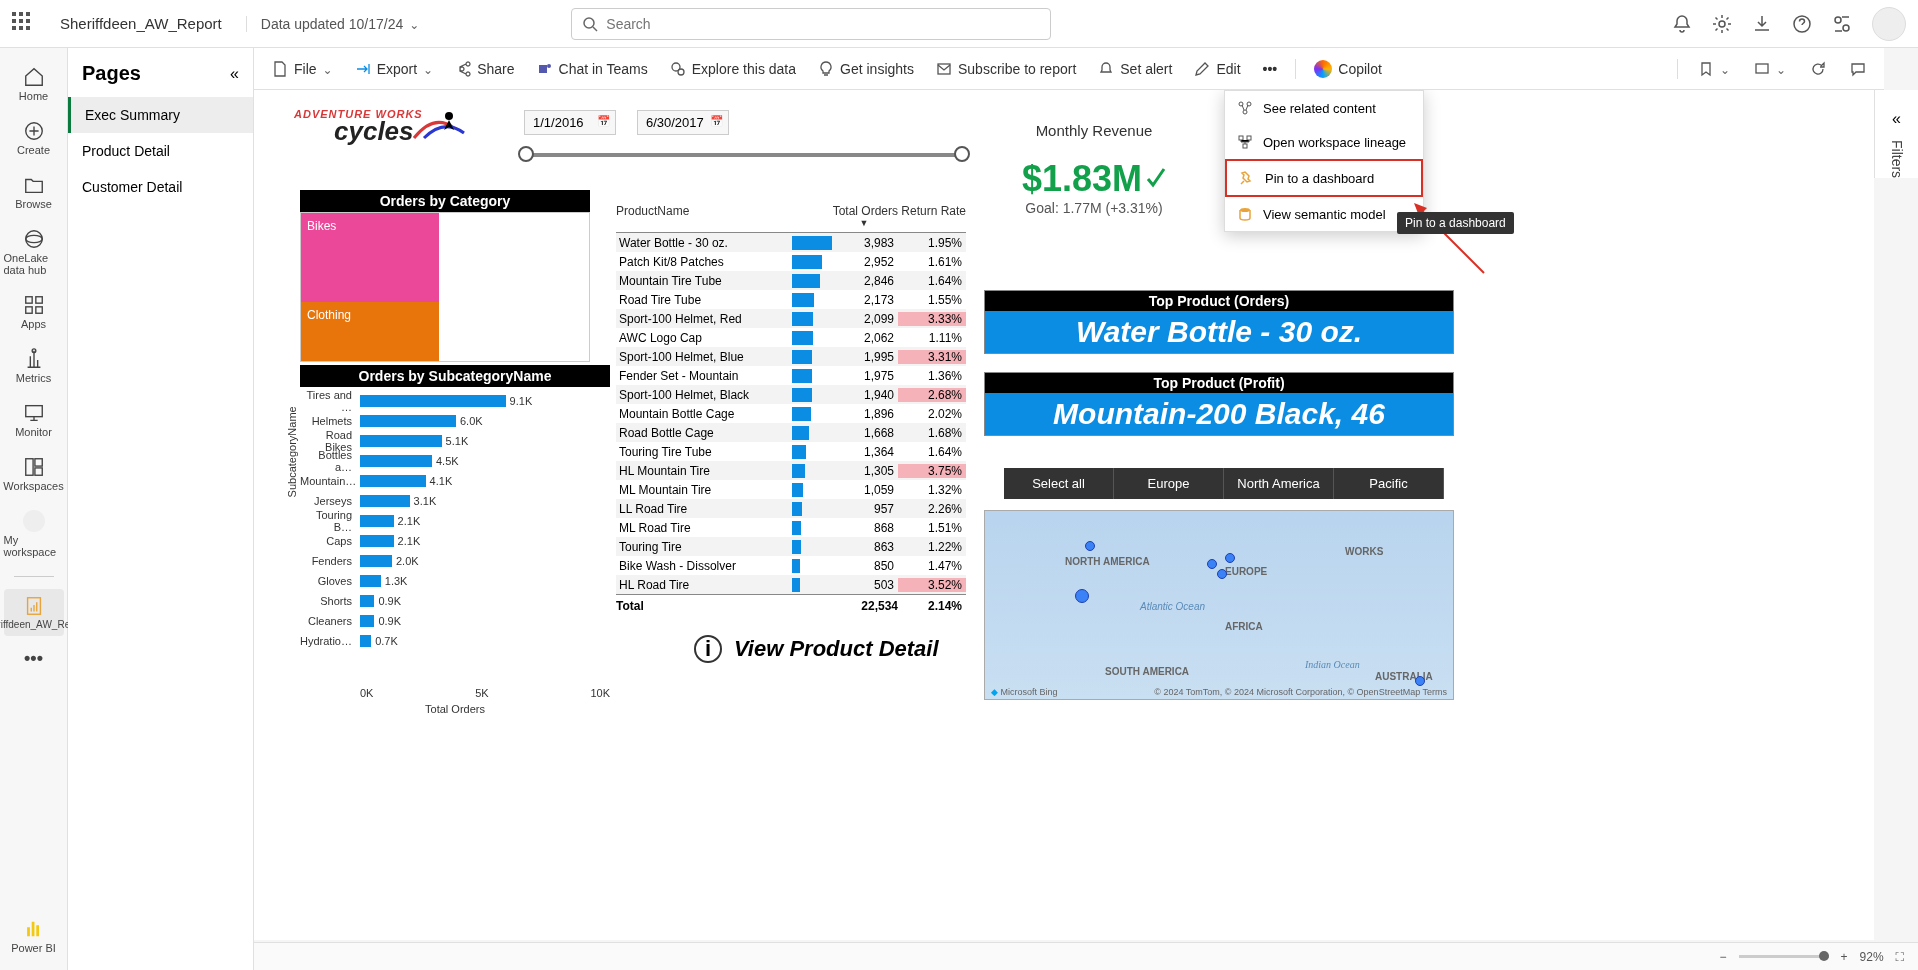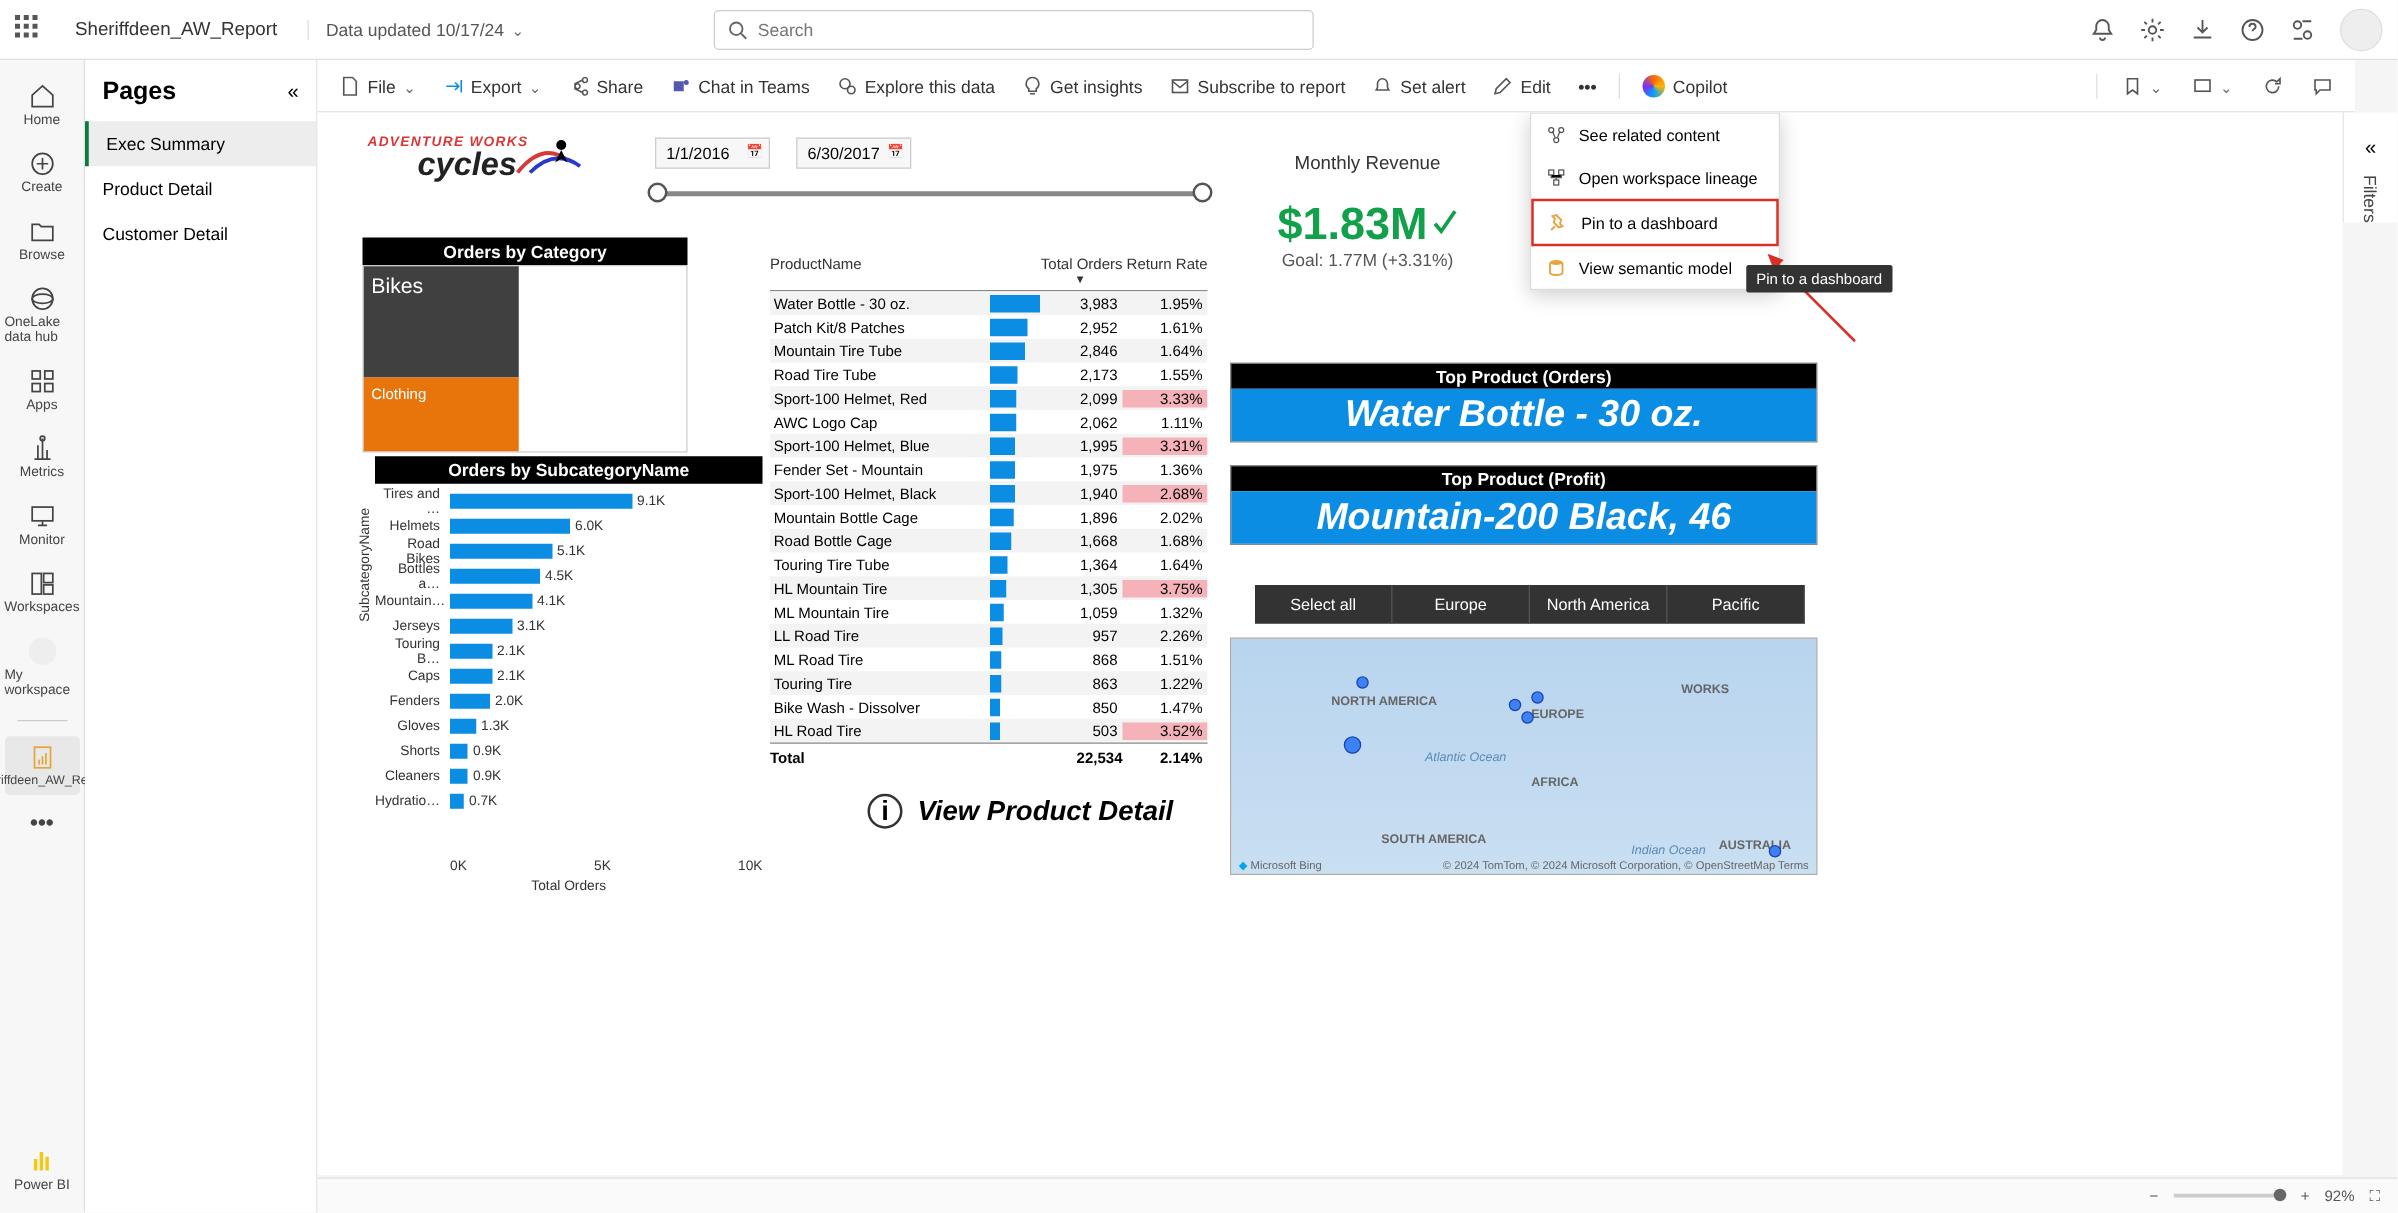--- a/index.html
+++ b/index.html
@@ -49,26 +49,26 @@
 .logo-text1 { font-size:11px; color:#d93838; font-weight:700; letter-spacing:1px; font-style:italic; }
 .logo-text2 { font-size:26px; font-weight:700; font-style:italic; color:#222; margin-top:-4px; margin-left:40px; }
 .logo-swoosh { position:absolute; right:10px; top:0; }
 
 .date-slicer { position:absolute; left:270px; top:20px; width:440px; }
 .date-box { display:inline-block; padding:4px 8px; background:#f7f7f7; border:1px solid #ccc; font-size:13px; width:92px; position:relative; }
 .date-box .cal { position:absolute; right:4px; top:4px; font-size:11px; color:#888; }
 .slider-track { position:relative; height:4px; background:#888; margin-top:18px; }
 .slider-handle { position:absolute; width:16px; height:16px; background:#fff; border:2px solid #555; border-radius:50%; top:-7px; }
 
-.treemap { position:absolute; left:36px; top:100px; width:260px; }
+.treemap { position:absolute; left:46px; top:100px; width:290px; }
 .chart-title { background:#000; color:#fff; text-align:center; padding:3px; font-size:14px; font-weight:600; }
 .treemap-body { height:150px; display:grid; grid-template-columns:48% 52%; border:1px solid #ccc; }
 .tm-left { background:#192f8e; color:#fff; padding:6px; font-size:12px; }
 .tm-right { display:grid; grid-template-rows:60% 40%; }
-.tm-r1 { background:#404040; color:#fff; padding:6px; font-size:17px; }
+.tm-r1 { background:#ec4899; color:#fff; padding:6px; font-size:12px; }
 .tm-r2 { background:#e8740c; color:#fff; padding:6px; font-size:12px; }
 
 .barchart { position:absolute; left:46px; top:275px; width:310px; }
 .bar-body { height:300px; padding:6px 6px 6px 60px; position:relative; display:flex; flex-direction:column; gap:5px; }
 .bar-row { display:flex; align-items:center; height:15px; }
 .bar-label { position:absolute; left:0; width:56px; text-align:right; font-size:11px; color:#333; padding-right:4px; }
 .bar-rect { height:12px; background:#0b8de3; }
 .bar-val { font-size:11px; color:#333; margin-left:4px; }
 .y-axis-label { position:absolute; left:-8px; top:50%; transform:rotate(-90deg) translateX(50%); transform-origin:left; font-size:11px; color:#333; }
 .x-axis { display:flex; justify-content:space-between; font-size:11px; color:#333; padding-left:60px; }
@@ -653,21 +653,21 @@
   </div>
 
   <div class="map">
     <div class="map-label" style="left:80px;top:45px;">NORTH AMERICA</div>
     <div class="map-label" style="left:120px;top:155px;">SOUTH AMERICA</div>
     <div class="map-label" style="left:240px;top:55px;">EUROPE</div>
     <div class="map-label" style="left:240px;top:110px;">AFRICA</div>
     <div class="map-label" style="left:360px;top:35px;">WORKS</div>
     <div class="map-label" style="left:390px;top:160px;">AUSTRALIA</div>
     <div class="map-label" style="left:155px;top:90px;color:#5a8bb8;font-style:italic;font-weight:400;">Atlantic Ocean</div>
-    <div class="map-label" style="left:320px;top:164px;color:#5a8bb8;font-style:italic;font-weight:400;">Indian Ocean</div>
+    <div class="map-label" style="left:320px;top:148px;color:#5a8bb8;font-style:italic;font-weight:400;font-family:Liberation Serif, serif;">Indian Ocean</div>
     <div class="map-dot" style="left:90px;top:78px;width:14px;height:14px;"></div>
     <div class="map-dot" style="left:100px;top:30px;"></div>
     <div class="map-dot" style="left:222px;top:48px;"></div>
     <div class="map-dot" style="left:232px;top:58px;"></div>
     <div class="map-dot" style="left:240px;top:42px;"></div>
     <div class="map-dot" style="left:430px;top:165px;"></div>
     <div class="map-attrib" style="left:6px;"><span style="color:#00a4ef;">◆</span> <span>Microsoft Bing</span></div>
     <div class="map-attrib" style="right:6px;">© 2024 TomTom, © 2024 Microsoft Corporation, © OpenStreetMap  Terms</div>
   </div>
 

